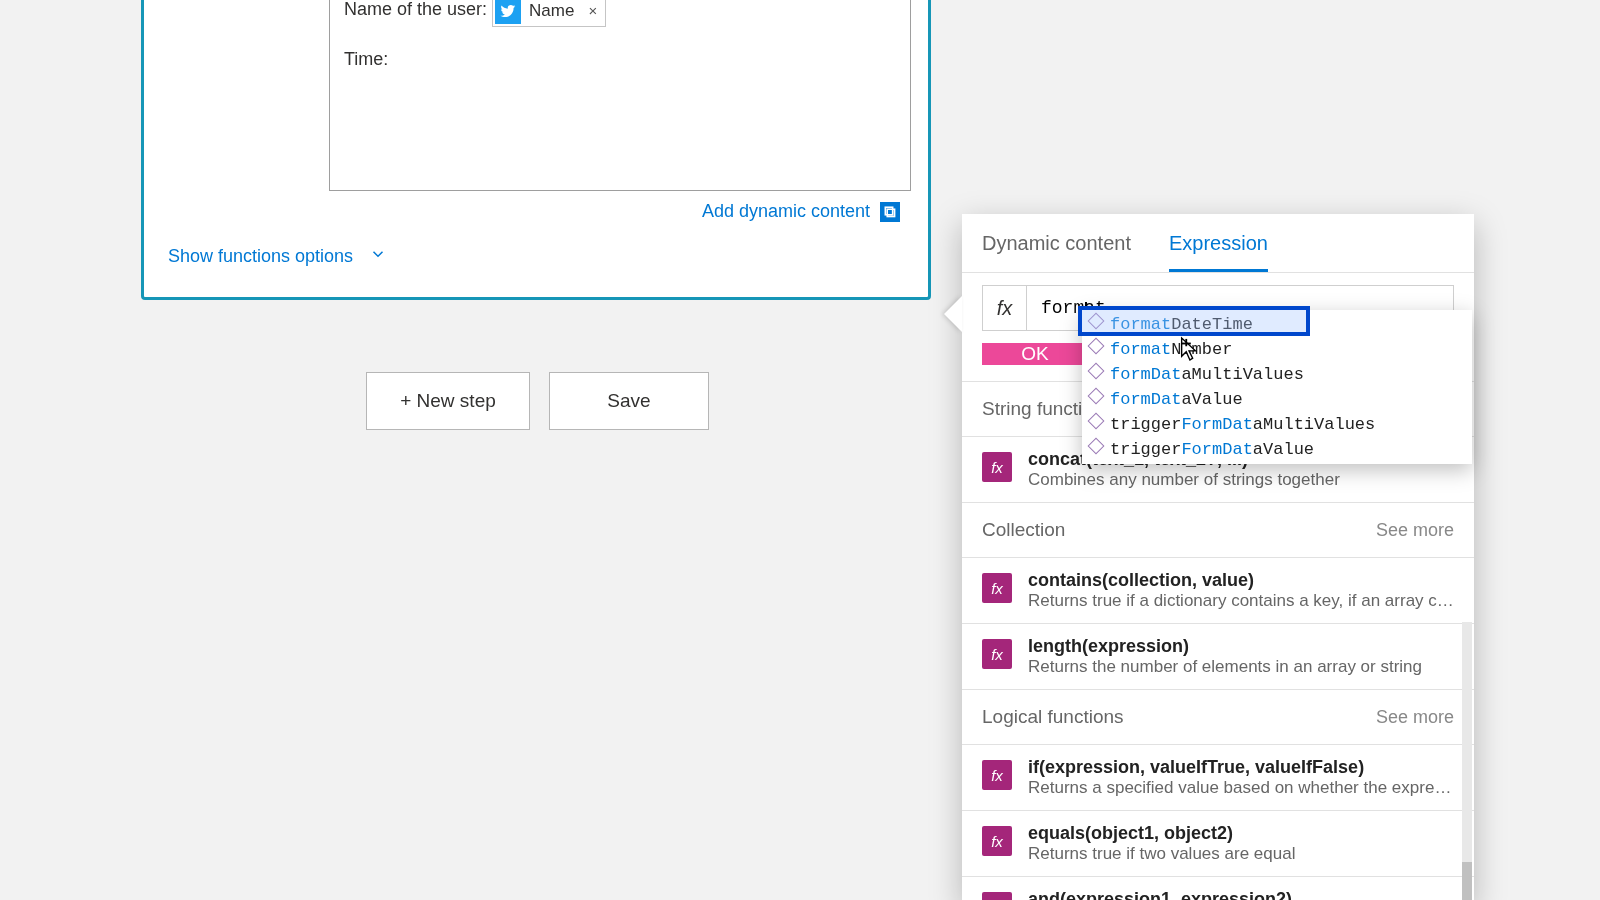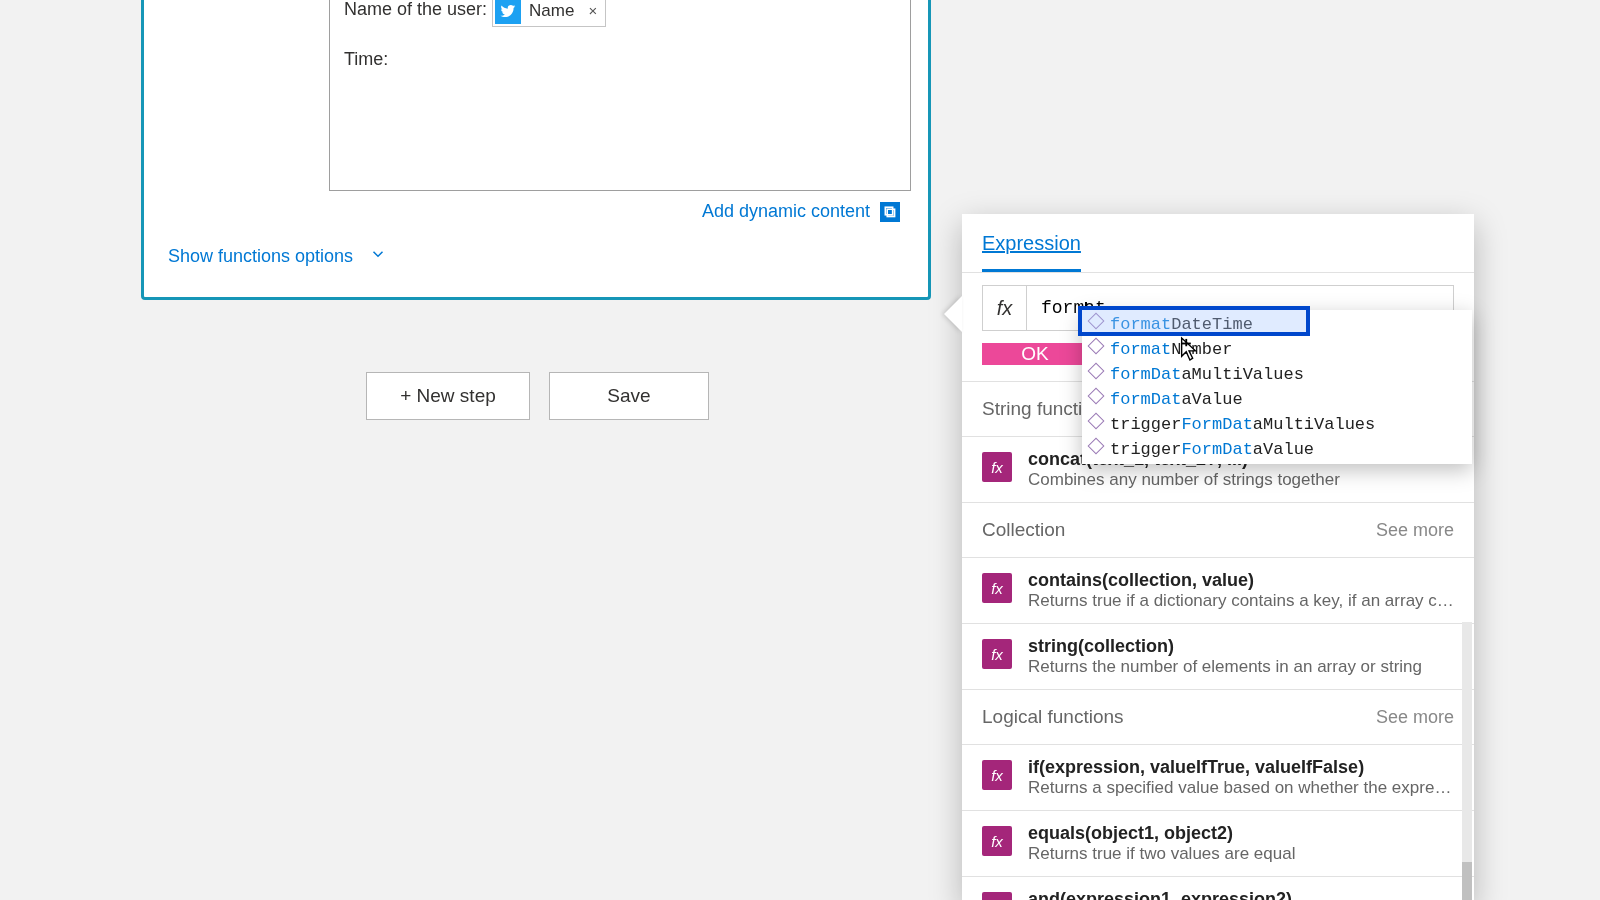--- a/index.html
+++ b/index.html
@@ -28,39 +28,39 @@
   }
   .add-dyn .sq{width:20px;height:20px;background:#0078d4;color:#fff;display:flex;align-items:center;justify-content:center;font-size:16px;font-weight:bold;}
   .show-adv {
     position:absolute; left:24px; top:262px; font-size:18px; color:#0078d4; cursor:pointer;
     display:flex; align-items:center; gap:16px;
   }
   .show-adv .chev{display:inline-block;transform:rotate(0deg);}
   .show-adv svg{width:18px;height:18px;stroke:#0078d4;fill:none;stroke-width:2;}
   
   .btn {
-    position:absolute; height:48px; background:#fff; border:1px solid #b6b6b6;
+    position:absolute; height:58px; background:#fff; border:1px solid #b6b6b6;
     display:flex; align-items:center; justify-content:center; font-size:19px; color:#323130; cursor:pointer;
   }
   .btn-new { left:366px; top:372px; width:164px;}
   .btn-save{ left:549px; top:372px; width:160px;}
   
   .pop {
     position:absolute; left:962px; top:214px; width:512px; height:688px;
     background:#fff; box-shadow:0 10px 30px rgba(0,0,0,.25);
     display:flex; flex-direction:column;
   }
   .pop .pointer{
     position:absolute; left:-18px; top:82px; width:0; height:0;
     border-top:18px solid transparent; border-bottom:18px solid transparent; border-right:18px solid #fff;
     filter:drop-shadow(-2px 0 2px rgba(0,0,0,.15));
   }
   .tabs{display:flex; gap:38px; padding:18px 20px 0 20px; font-size:20px; border-bottom:1px solid #e1e1e1;}
   .tab{padding-bottom:14px; color:#666; cursor:pointer;}
-  .tab.active{color:#0078d4; border-bottom:3px solid #0078d4;text-decoration:underline;}
+  .tab.active{color:#0078d4; border-bottom:3px solid #0078d4;}
   .expr-row{display:flex; align-items:center; gap:0; margin:12px 20px 12px 20px; border:1px solid #cfcfcf;}
   .fx-badge{width:44px;height:44px;display:flex;align-items:center;justify-content:center;border-right:1px solid #cfcfcf;}
   .fx-badge span{font-style:italic;font-size:20px;}
   .expr-input{flex:1;height:44px;border:none;outline:none;font:18px "Consolas","Courier New",monospace;padding:0 14px;}
   .ok-btn{margin:0 20px 16px 20px; width:106px;height:46px;background:#ec4899;color:#fff;font-size:19px;display:flex;align-items:center;justify-content:center;cursor:pointer;}
   .sect-head{display:flex;justify-content:space-between;align-items:center;padding:16px 20px;font-size:19px;color:#666;border-top:1px solid #e1e1e1;}
   .see-more{color:#888;font-size:18px;cursor:pointer;}
   .fn-item{display:flex;gap:16px;padding:12px 20px;border-top:1px solid #e1e1e1;cursor:pointer;align-items:flex-start;}
   .fn-icon{width:30px;height:30px;background:#a4267a;color:#fff;display:flex;align-items:center;justify-content:center;font-style:italic;font-size:15px;flex:0 0 30px;border-radius:2px;margin-top:3px;}
   .fn-name{font-size:18px;font-weight:600;color:#222;}
@@ -126,20 +126,21 @@
 <div class="btn btn-new">
   <span>+ New step</span>
 </div>
 <div class="btn btn-save">
   <span>Save</span>
 </div>
 
 <div class="pop">
   <div class="pointer"></div>
   <div class="tabs">
+    <div class="tab">Dynamic content</div>
     <div class="tab active">Expression</div>
   </div>
   <div class="expr-row">
     <div class="fx-badge">
         <span>fx</span>
       </div>
     <input class="expr-input" value="format" style="">
   </div>
   <div class="ok-btn">
     <span>OK</span>
@@ -164,21 +165,21 @@
   <div class="fn-item">
     <div class="fn-icon">fx</div>
     <div>
       <div class="fn-name">contains(collection, value)</div>
       <div class="fn-desc">Returns true if a dictionary contains a key, if an array cont...</div>
     </div>
   </div>
   <div class="fn-item">
     <div class="fn-icon">fx</div>
     <div>
-      <div class="fn-name">string(collection)</div>
+      <div class="fn-name">length(expression)</div>
       <div class="fn-desc">Returns the number of elements in an array or string</div>
     </div>
   </div>
 
   <div class="sect-head">
     <span>Logical functions</span>
     <span class="see-more">See more</span>
   </div>
   <div class="fn-item">
     <div class="fn-icon">fx</div>

